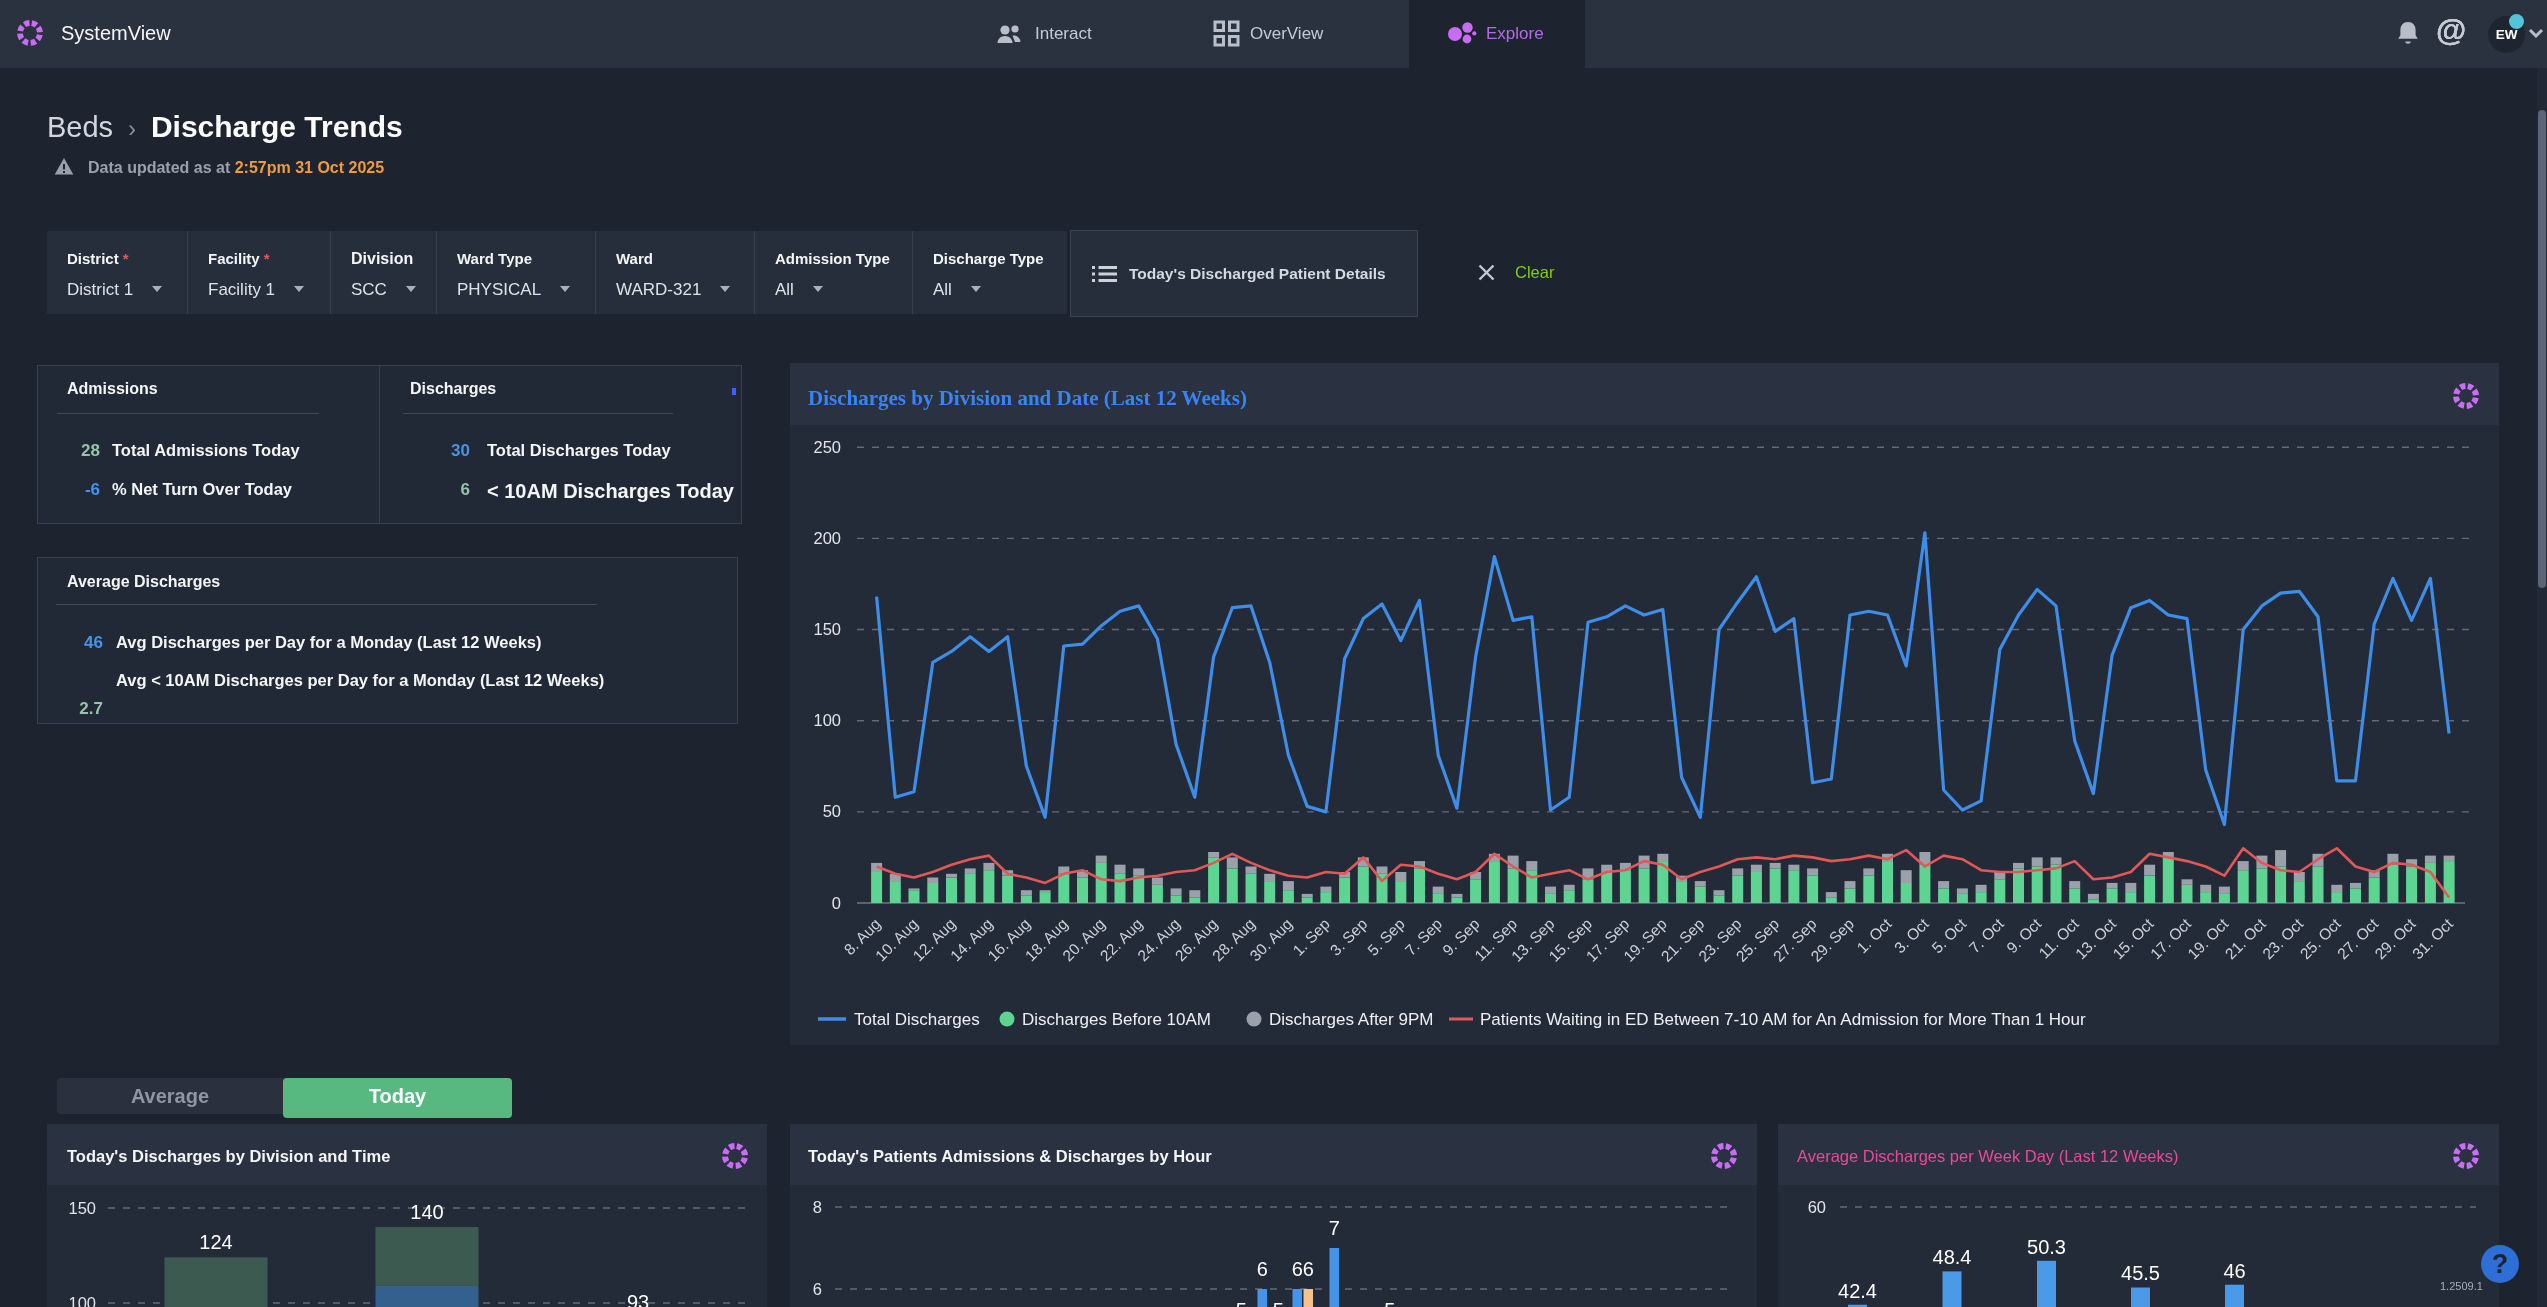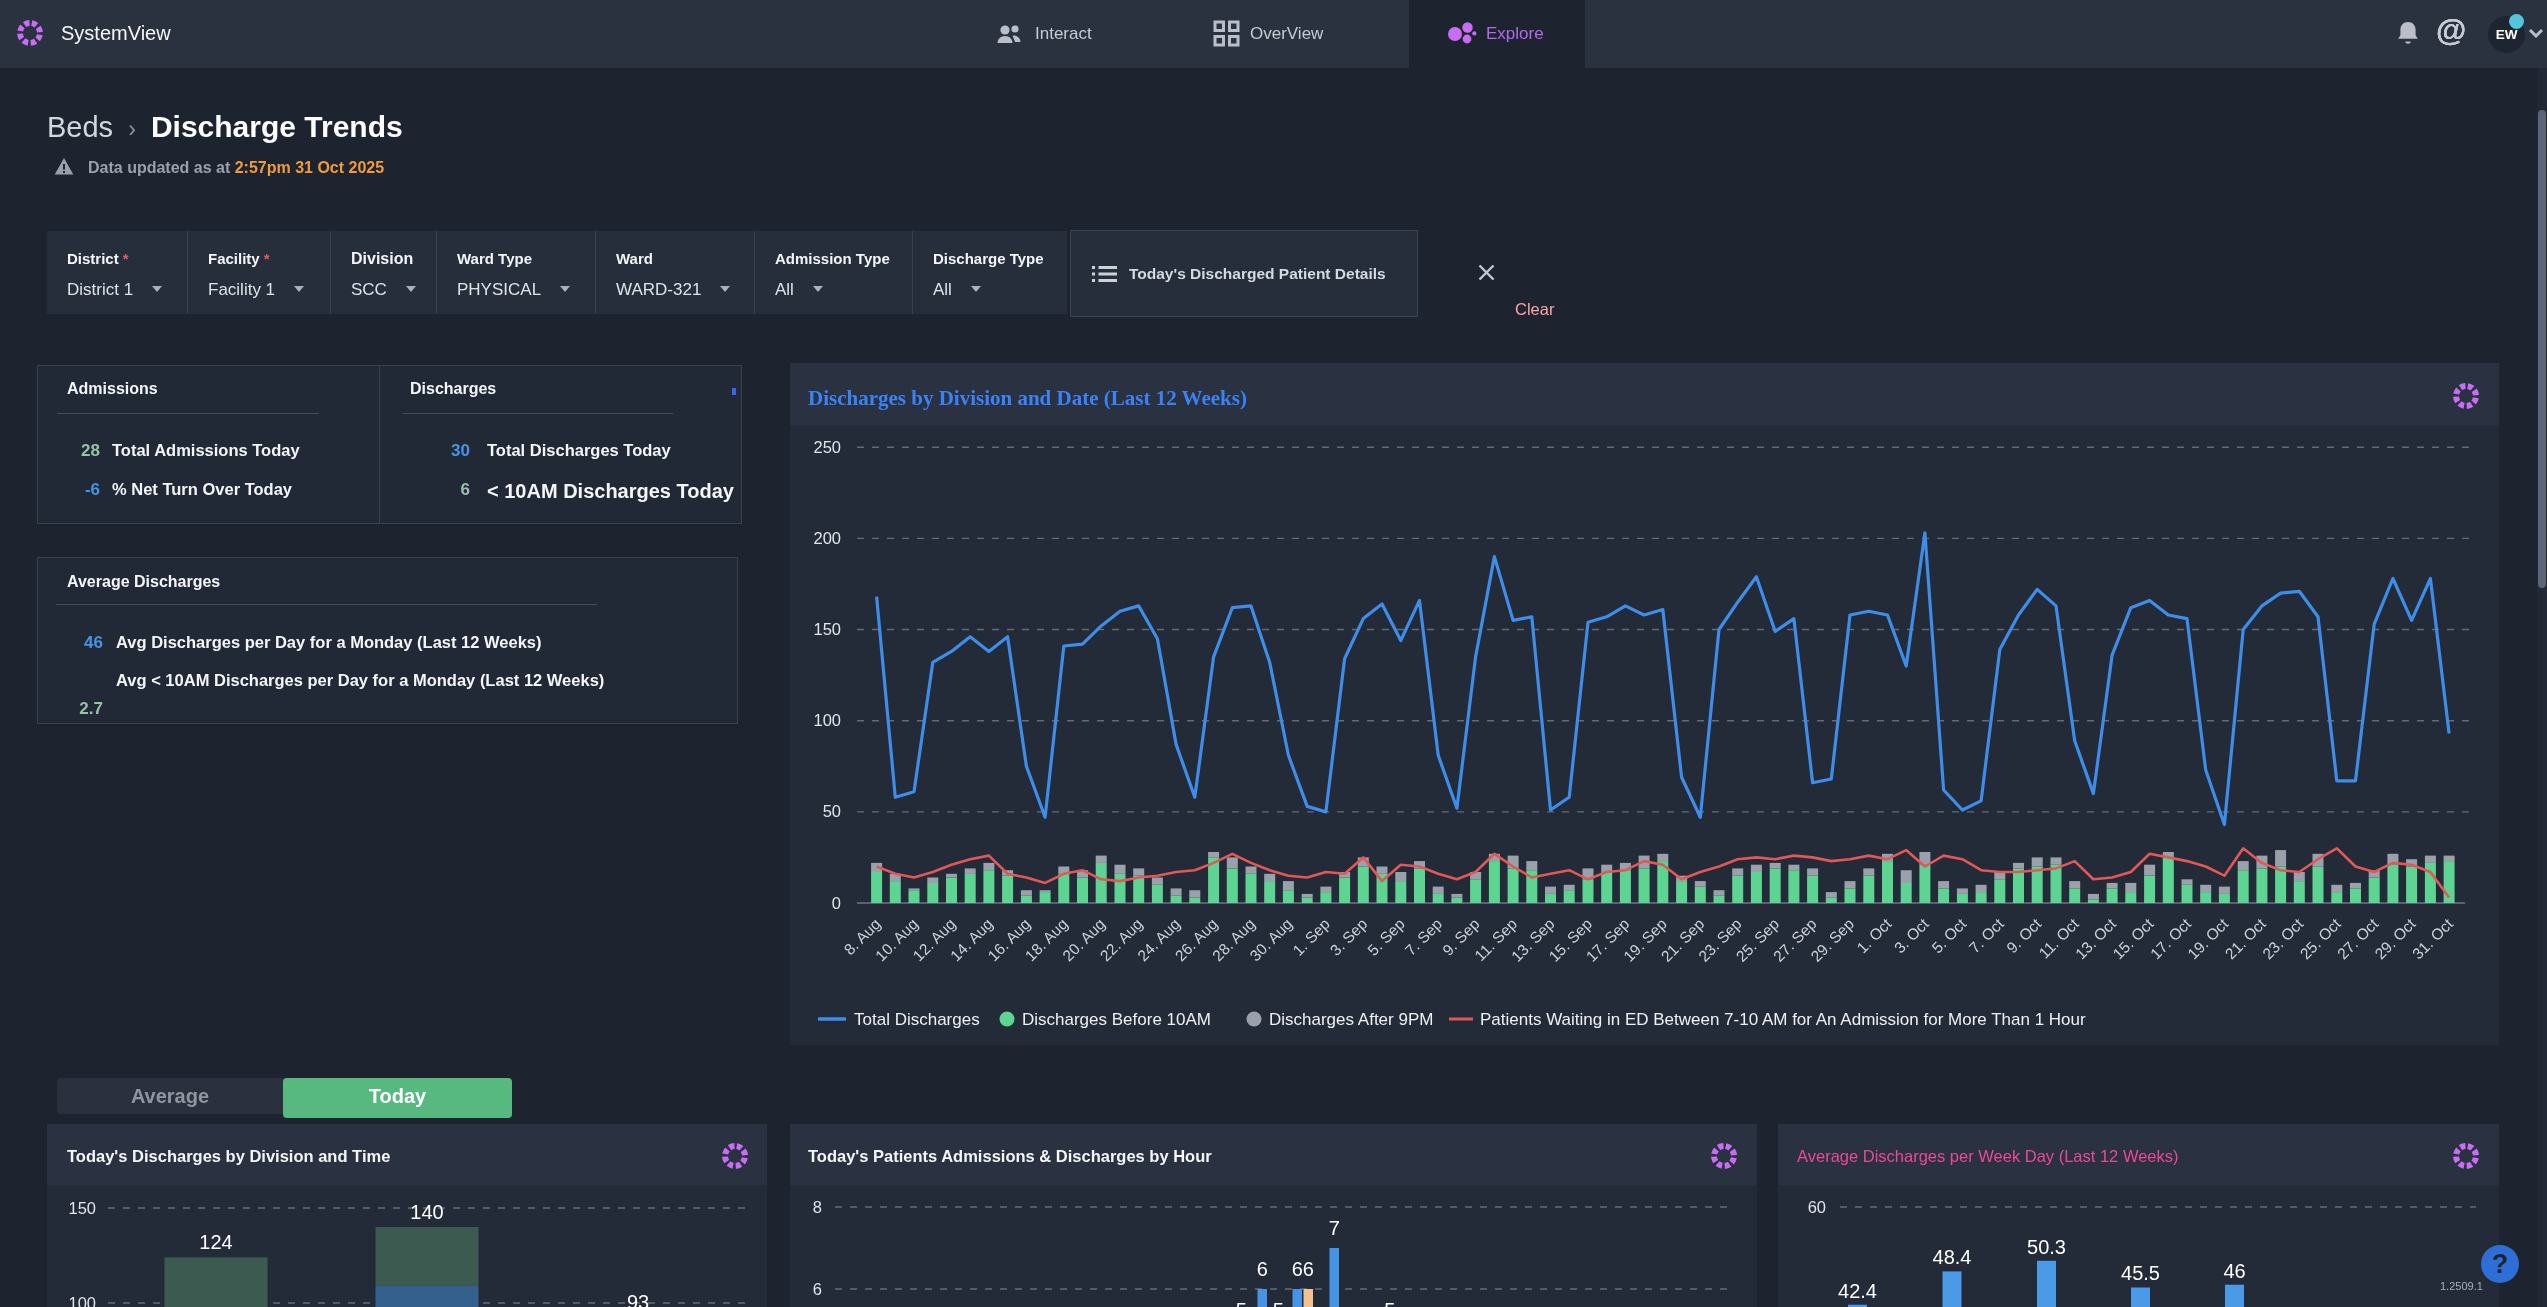--- a/index.html
+++ b/index.html
@@ -97,21 +97,21 @@
   <line x1="0" y1="8" x2="3" y2="8"></line>
         <line x1="6.5" y1="8" x2="25" y2="8"></line>
   <line x1="0" y1="14.5" x2="3" y2="14.5"></line>
         <line x1="6.5" y1="14.5" x2="25" y2="14.5"></line>
       </g>
 </svg>
 <div class="abs" style="left:1129px;top:265px;font-size:15.5px;font-weight:bold;color:#d5dae0;">Today's Discharged Patient Details</div>
 <svg class="abs" style="left:1478px;top:264px;" width="17" height="17" viewBox="0 0 17 17">
       <path d="M1.5 1.5l14 14M15.5 1.5l-14 14" stroke="#c3c9d2" stroke-width="2.4"></path>
     </svg>
-<div class="abs" style="left:1515px;top:263px;font-size:16.5px;color:#fca5a5;margin-top:37px;">Clear</div>
+<div class="abs" style="left:1515px;top:263px;font-size:16.5px;color:#84cc16;">Clear</div>
 
 <div class="abs" style="left:37px;top:365px;width:705px;height:159px;background:#222936;border:1px solid #39404e;"></div>
 <div class="abs" style="left:379px;top:365px;width:1px;height:159px;background:#39404e;"></div>
 <div class="abs" style="left:67px;top:380px;font-size:16px;font-weight:bold;color:#f4f6f8;">Admissions</div>
 <div class="abs" style="left:57px;top:413px;width:262px;height:1px;background:#424957;"></div>
 <div class="abs" style="left:37px;top:441px;width:63px;text-align:right;font-size:17px;font-weight:bold;color:#97c3a9;">28</div>
 <div class="abs" style="left:112px;top:441px;font-size:16.5px;font-weight:bold;color:#f4f6f8;">Total Admissions Today</div>
 <div class="abs" style="left:37px;top:480px;width:63px;text-align:right;font-size:17px;font-weight:bold;color:#4793e6;">-6</div>
 <div class="abs" style="left:112px;top:480px;font-size:16.5px;font-weight:bold;color:#f4f6f8;">% Net Turn Over Today</div>
 <div class="abs" style="left:410px;top:380px;font-size:16px;font-weight:bold;color:#f4f6f8;">Discharges</div>

